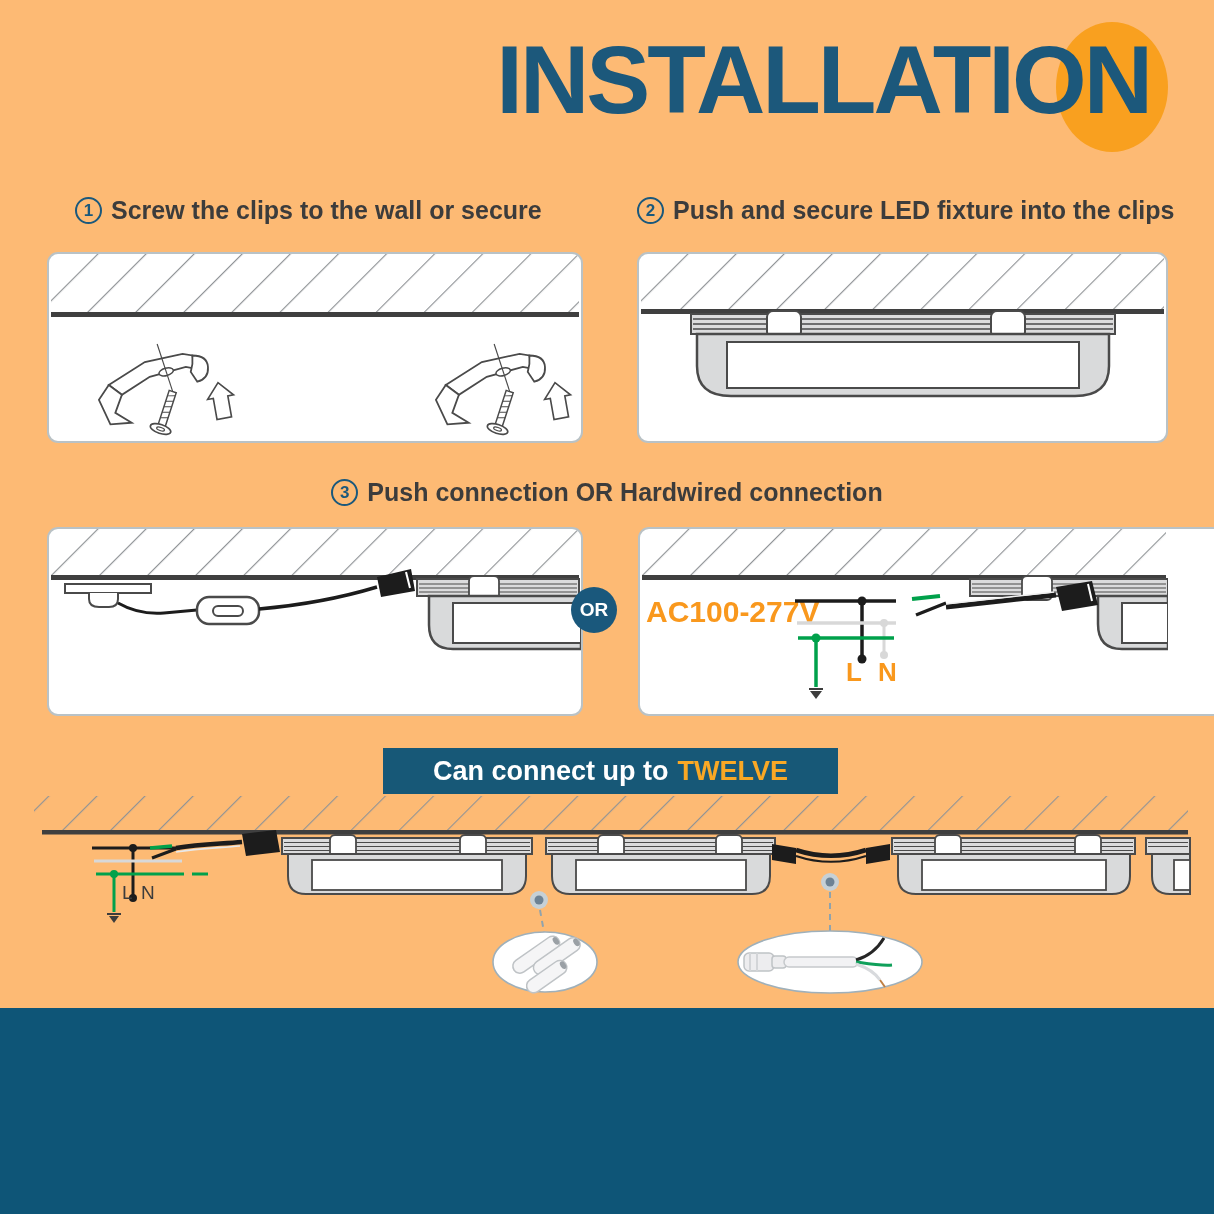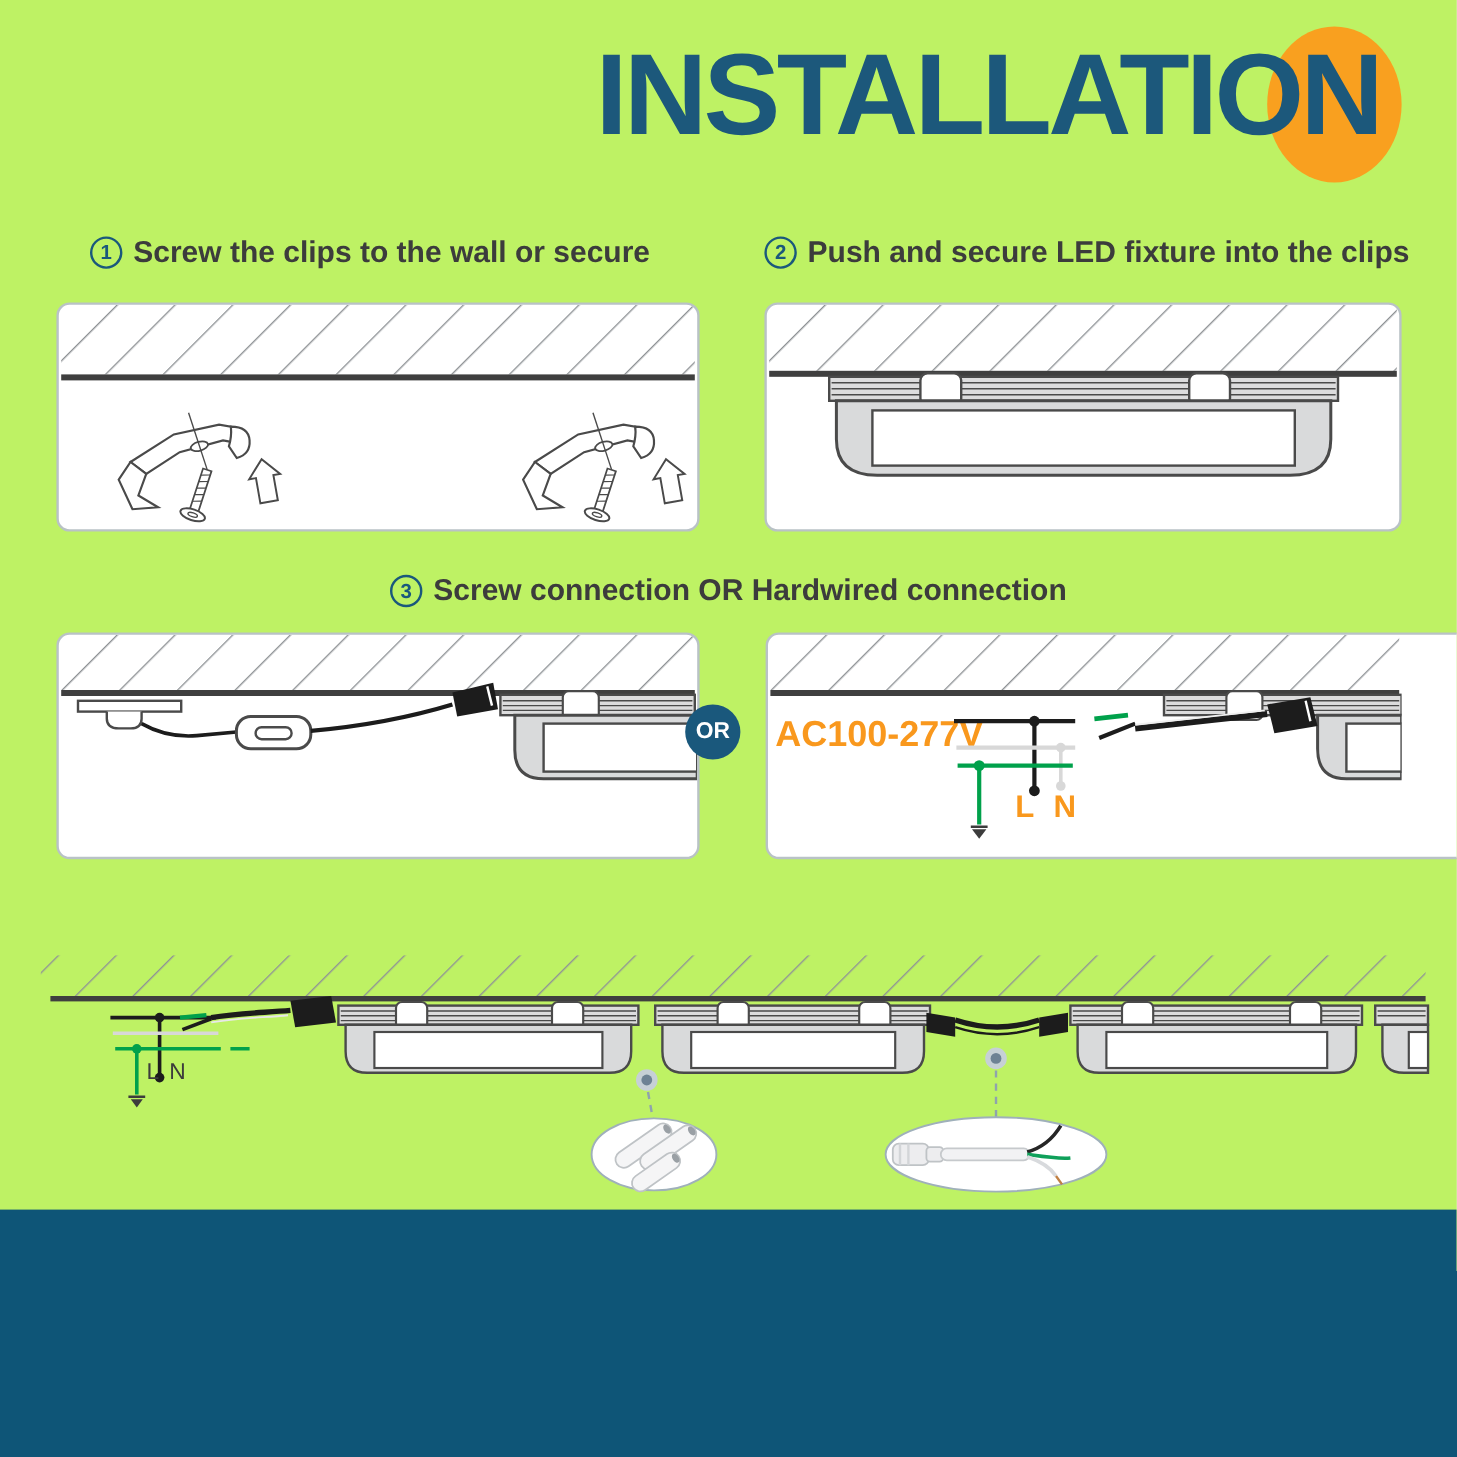--- a/index.html
+++ b/index.html
@@ -1,17 +1,17 @@
 <!DOCTYPE html>
 <html><head>
 <meta charset="utf-8">
 <style>
   * { margin:0; padding:0; box-sizing:border-box; }
   body { font-family:"Liberation Sans","DejaVu Sans",sans-serif; background:#e8e8e8; }
-  .page { position:relative; width:1214px; height:1214px; background:#bef264; overflow:hidden;
+  .page { position:relative; width:1214px; height:1214px; background:#fdba74; overflow:hidden;
           font-family:"Liberation Sans","DejaVu Sans",sans-serif; }
 
   .accent-circle { position:absolute; left:1056px; top:22px; width:112px; height:130px;
                    border-radius:50%; background:#f9a01f; z-index:1; }
   .title { position:absolute; top:30px; right:64px; z-index:2; font-size:96px; font-weight:bold;
            letter-spacing:-3px; color:#1c587b; line-height:1.05; }
 
   .step-header { position:absolute; display:flex; align-items:center; gap:9px;
                  font-size:25px; font-weight:bold; color:#3c3c3c; white-space:nowrap; }
   .badge { display:inline-flex; align-items:center; justify-content:center; flex:0 0 auto;
@@ -102,21 +102,21 @@
         <rect x="128" y="57" width="34" height="27" rx="6" fill="#fff" stroke="#4a4a4a" stroke-width="2"></rect>
         <rect x="352" y="57" width="34" height="27" rx="6" fill="#fff" stroke="#4a4a4a" stroke-width="2"></rect>
         <path d="M58,80 H470 V112 Q470,142 436,142 H92 Q58,142 58,112 Z" fill="#d9dadb" stroke="#4a4a4a" stroke-width="2.5"></path>
         <rect x="88" y="88" width="352" height="46" fill="#fff" stroke="#4a4a4a" stroke-width="2"></rect>
       </g>
     </svg>
   </div>
 
   <div class="step-header" style="left:0; top:478px; width:1214px; justify-content:center;">
     <span class="badge">3</span>
-    <span>Screw connection OR Hardwired connection</span>
+    <span>Push connection OR Hardwired connection</span>
   </div>
 
   <div class="panel" style="left:47px; top:527px; width:536px; height:189px;">
     <svg width="532" height="185" viewBox="0 0 532 185">
       <rect x="2" y="0" width="528" height="46" fill="url(#hatch)"></rect>
       <rect x="2" y="46" width="528" height="5" fill="#3f3f3f"></rect>
       <g>
         <rect x="16" y="55" width="86" height="9" fill="#fff" stroke="#4a4a4a" stroke-width="2"></rect>
         <path d="M40,64 V70 Q40,78 50,78 H60 Q69,78 69,70 V64" fill="#fff" stroke="#4a4a4a" stroke-width="2"></path>
       </g>
@@ -177,20 +177,24 @@
         <path d="M272,70 L300,67" fill="none" stroke="#00a14b" stroke-width="4"></path>
         <path d="M276,86 L306,74" fill="none" stroke="#1c1c1c" stroke-width="3.5"></path>
         <path d="M306,78 C340,74 380,70 416,66" fill="none" stroke="#1c1c1c" stroke-width="5"></path>
         <path d="M306,75 C340,71 380,67 414,63" fill="none" stroke="#f0f0f0" stroke-width="1.6"></path>
         <polygon points="416,58 452,52 458,76 422,82" fill="#1c1c1c"></polygon>
         <line x1="448" y1="55" x2="452" y2="72" stroke="#fff" stroke-width="2"></line>
       </g>
     </svg>
   </div>
 
+  <div class="banner">
+    <span>Can connect up to</span>
+    <span class="hl">TWELVE</span>
+  </div>
 
   <svg class="chain-svg" width="1214" height="212" viewBox="0 0 1214 212">
     <rect x="34" y="0" width="1154" height="34" fill="url(#hatch)"></rect>
     <rect x="42" y="34" width="1146" height="4.5" fill="#3f3f3f"></rect>
 
     <g>
       <line x1="92" y1="52" x2="180" y2="52" stroke="#1c1c1c" stroke-width="3"></line>
       <line x1="133" y1="52" x2="133" y2="102" stroke="#1c1c1c" stroke-width="3"></line>
       <circle cx="133" cy="52" r="4" fill="#1c1c1c"></circle>
       <circle cx="133" cy="102" r="4" fill="#1c1c1c"></circle>

